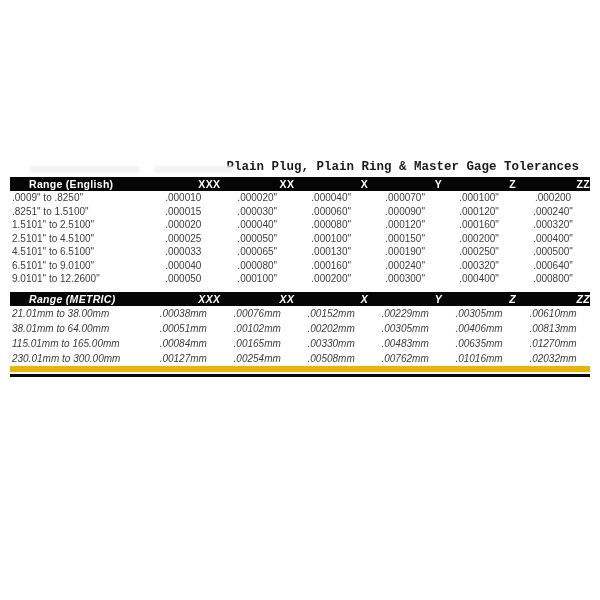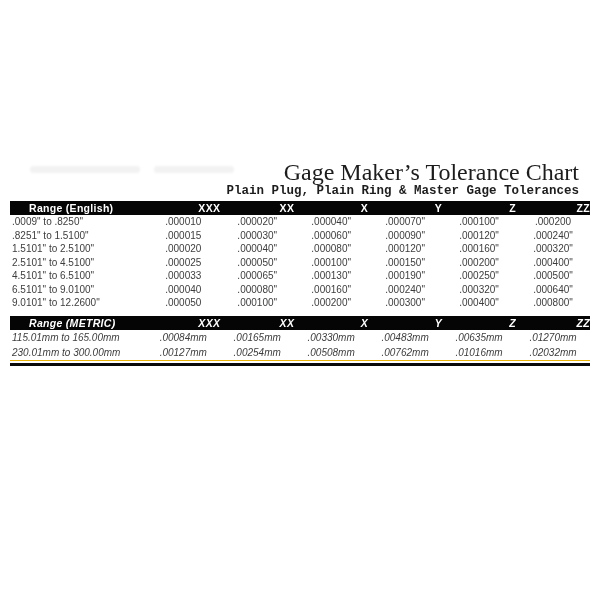--- a/index.html
+++ b/index.html
@@ -91,41 +91,40 @@
     text-align: center;
     white-space: nowrap;
   }
   table.tol-table td.range-cell {
     text-align: left;
     padding-left: 2px;
   }
   table.tol-table.metric td { height: 15px; }
   table.tol-table.metric { margin-top: 6px; font-style: italic; }
   table.tol-table.metric tbody tr:last-child td {
-    border-bottom: 1px solid #eab308;
+    border-bottom: 6px solid #eab308;
   }
   .bottom-rule {
     height: 3px;
     background: #0a0a0a;
     margin-top: 2px;
   }
 </style>
 </head>
 <body>
 
 <div class="page">
   <div class="content">
 
     <div class="watermark">
       <span></span>
       <span></span>
     </div>
 
     <div class="header-block">
-      <div class="title">Gage Maker’s Tolerance Chart</div>
       <div class="subtitle">Plain Plug, Plain Ring &amp; Master Gage Tolerances</div>
     </div>
 
     <table class="tol-table english">
       <colgroup>
         <col class="range-col">
         <col class="val-col">
           <col class="val-col">
           <col class="val-col">
         <col class="val-col">
@@ -226,20 +225,38 @@
           <th>XXX</th>
           <th>XX</th>
           <th>X</th>
           <th>Y</th>
           <th>Z</th>
           <th>ZZ</th>
         </tr>
       </thead>
       <tbody>
           <tr>
+            <td class="range-cell">21.01mm to 38.00mm</td>
+            <td>.00038mm</td>
+            <td>.00076mm</td>
+            <td>.00152mm</td>
+            <td>.00229mm</td>
+            <td>.00305mm</td>
+            <td>.00610mm</td>
+          </tr>
+          <tr>
+            <td class="range-cell">38.01mm to 64.00mm</td>
+            <td>.00051mm</td>
+            <td>.00102mm</td>
+            <td>.00202mm</td>
+            <td>.00305mm</td>
+            <td>.00406mm</td>
+            <td>.00813mm</td>
+          </tr>
+          <tr>
             <td class="range-cell">115.01mm to 165.00mm</td>
             <td>.00084mm</td>
             <td>.00165mm</td>
             <td>.00330mm</td>
             <td>.00483mm</td>
             <td>.00635mm</td>
             <td>.01270mm</td>
           </tr>
           <tr>
             <td class="range-cell">230.01mm to 300.00mm</td>

